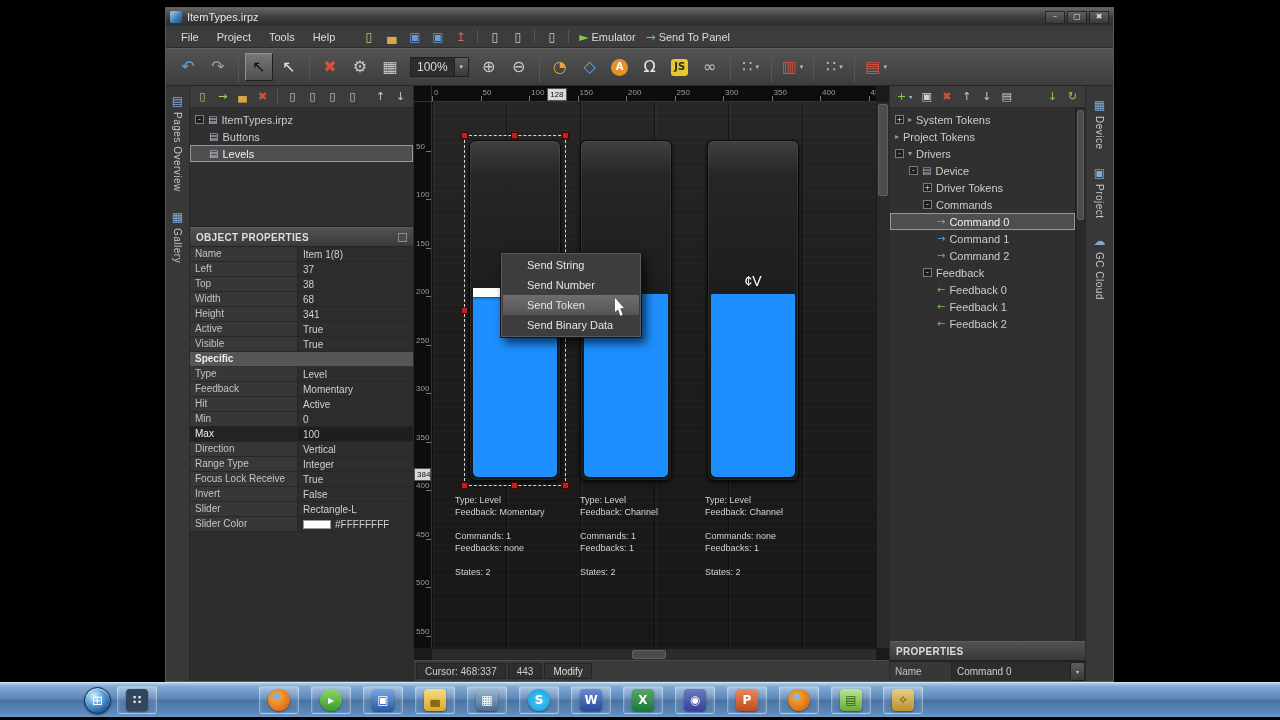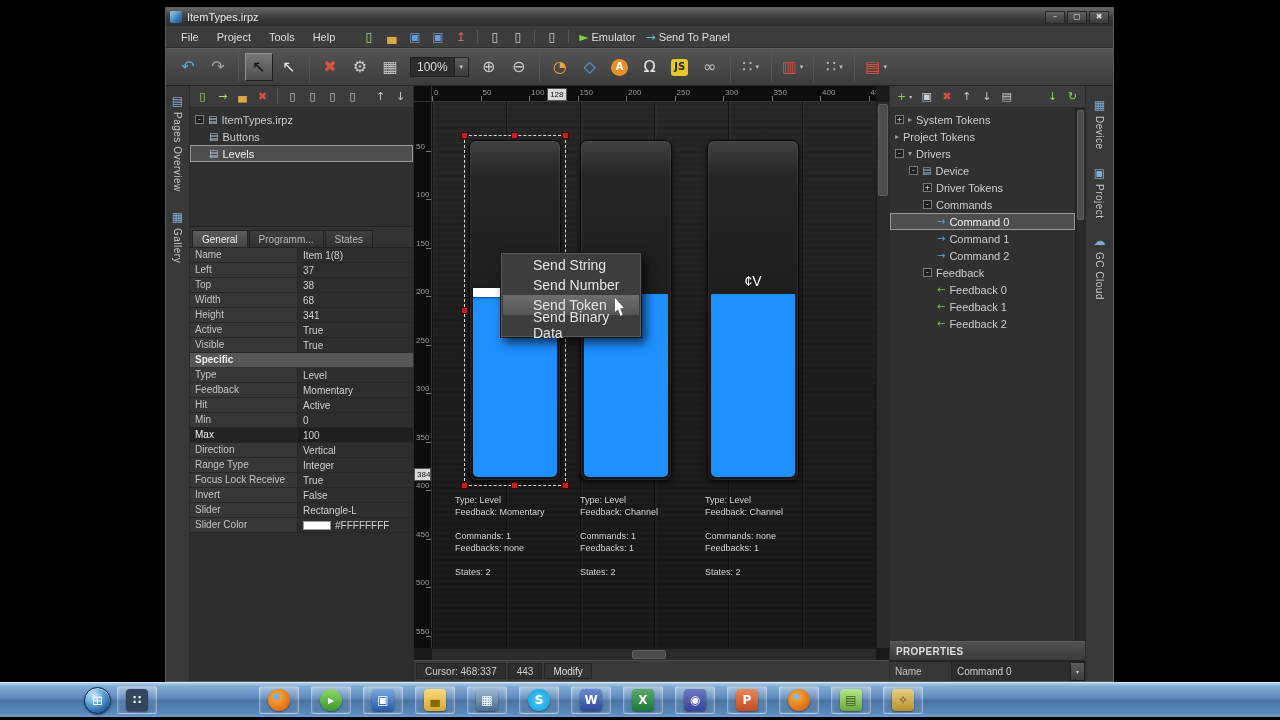--- a/index.html
+++ b/index.html
@@ -105,21 +105,21 @@
 .sel-box{position:absolute;inset:-6px;border:1px dashed #d6d6d6;}
 .handle{position:absolute;width:7px;height:7px;background:#bb2222;border:1px solid #4d0000;z-index:2;}
 .h-nw{left:-9px;top:-9px}.h-n{left:calc(50% - 4px);top:-9px}.h-ne{right:-9px;top:-9px}
 .h-w{left:-9px;top:calc(50% - 4px)}.h-e{right:-9px;top:calc(50% - 4px)}
 .h-sw{left:-9px;bottom:-9px}.h-s{left:calc(50% - 4px);bottom:-9px}.h-se{right:-9px;bottom:-9px}
 
 .info-block{position:absolute;color:#d2d2d2;font-size:9px;line-height:12px;}
 .info-line.gap{height:12px;}
 
 .context-menu{position:absolute;width:142px;background:#3d3d3d;border:1px solid #161616;box-shadow:inset 0 0 0 1px #5a5a5a,4px 5px 9px rgba(0,0,0,.65);z-index:10;padding:2px;}
-.cm-item{height:20px;display:flex;align-items:center;padding-left:30px;color:#e4e4e4;font-size:14px;}
+.cm-item{height:20px;display:flex;align-items:center;padding-left:24px;color:#e4e4e4;font-size:11px;}
 .cm-item.highlighted{background:linear-gradient(#6e6e6e,#555);}
 
 .cursor{position:absolute;left:183px;top:196px;width:13px;height:18px;background:#fff;z-index:11;
  clip-path:polygon(0% 0%,0% 78%,24% 63%,42% 100%,58% 93%,40% 57%,68% 55%);
  filter:drop-shadow(1px 1px 0 #000) drop-shadow(-1px 0 0 #000);}
 
 .status-bar{height:21px;flex:0 0 auto;background:#3a3a3a;border-top:1px solid #4c4c4c;display:flex;align-items:center;padding:0 2px;gap:2px;}
 .status-cell{background:#2e2e2e;border:1px solid #242424;color:#ccc;font-size:10px;padding:0 8px;height:16px;display:flex;align-items:center;white-space:nowrap;}
 .status-cell.mode{background:#343434;color:#ddd;}
 
@@ -336,24 +336,23 @@
             <div class="tree-row" style="padding-left: 19px;">
               <span class="tree-ico" style="color: rgb(184, 200, 216);">▤</span>
               <span class="tree-label">Buttons</span>
             </div>
             <div class="tree-row selected" style="padding-left: 19px;">
               <span class="tree-ico" style="color: rgb(184, 200, 216);">▤</span>
               <span class="tree-label">Levels</span>
             </div>
           </div>
 
-        <div class="op-tabs">
-          <span class="op-tab active">General</span>
-          <span class="op-tab">Programm...</span>
-          <span class="op-tab">States</span>
+        <div class="panel-header">
+          <span>OBJECT PROPERTIES</span>
+          <span class="header-dot"></span>
         </div>
         <div class="op-grid">
             <div class="op-row">
               <div class="op-label">Name</div>
               <div class="op-value">
                 <span class="op-vtext">Item 1(8)</span>
               </div>
             </div>
             <div class="op-row">
               <div class="op-label">Left</div>

